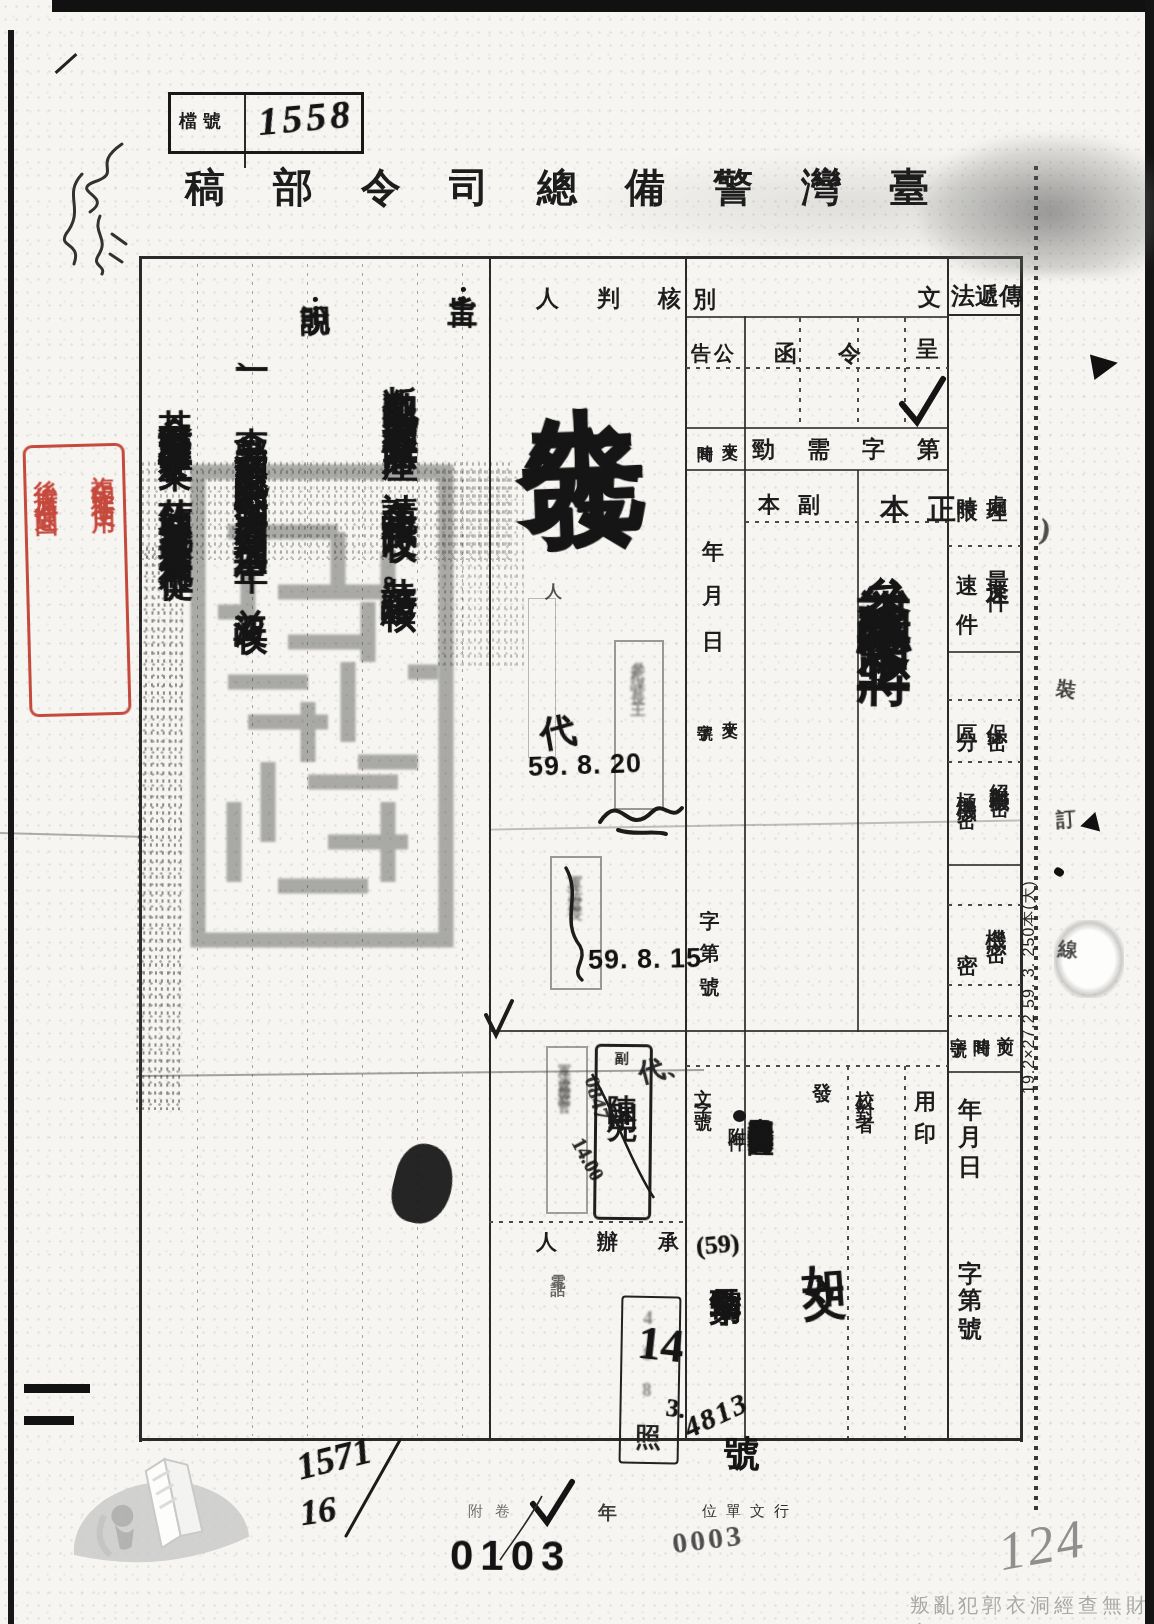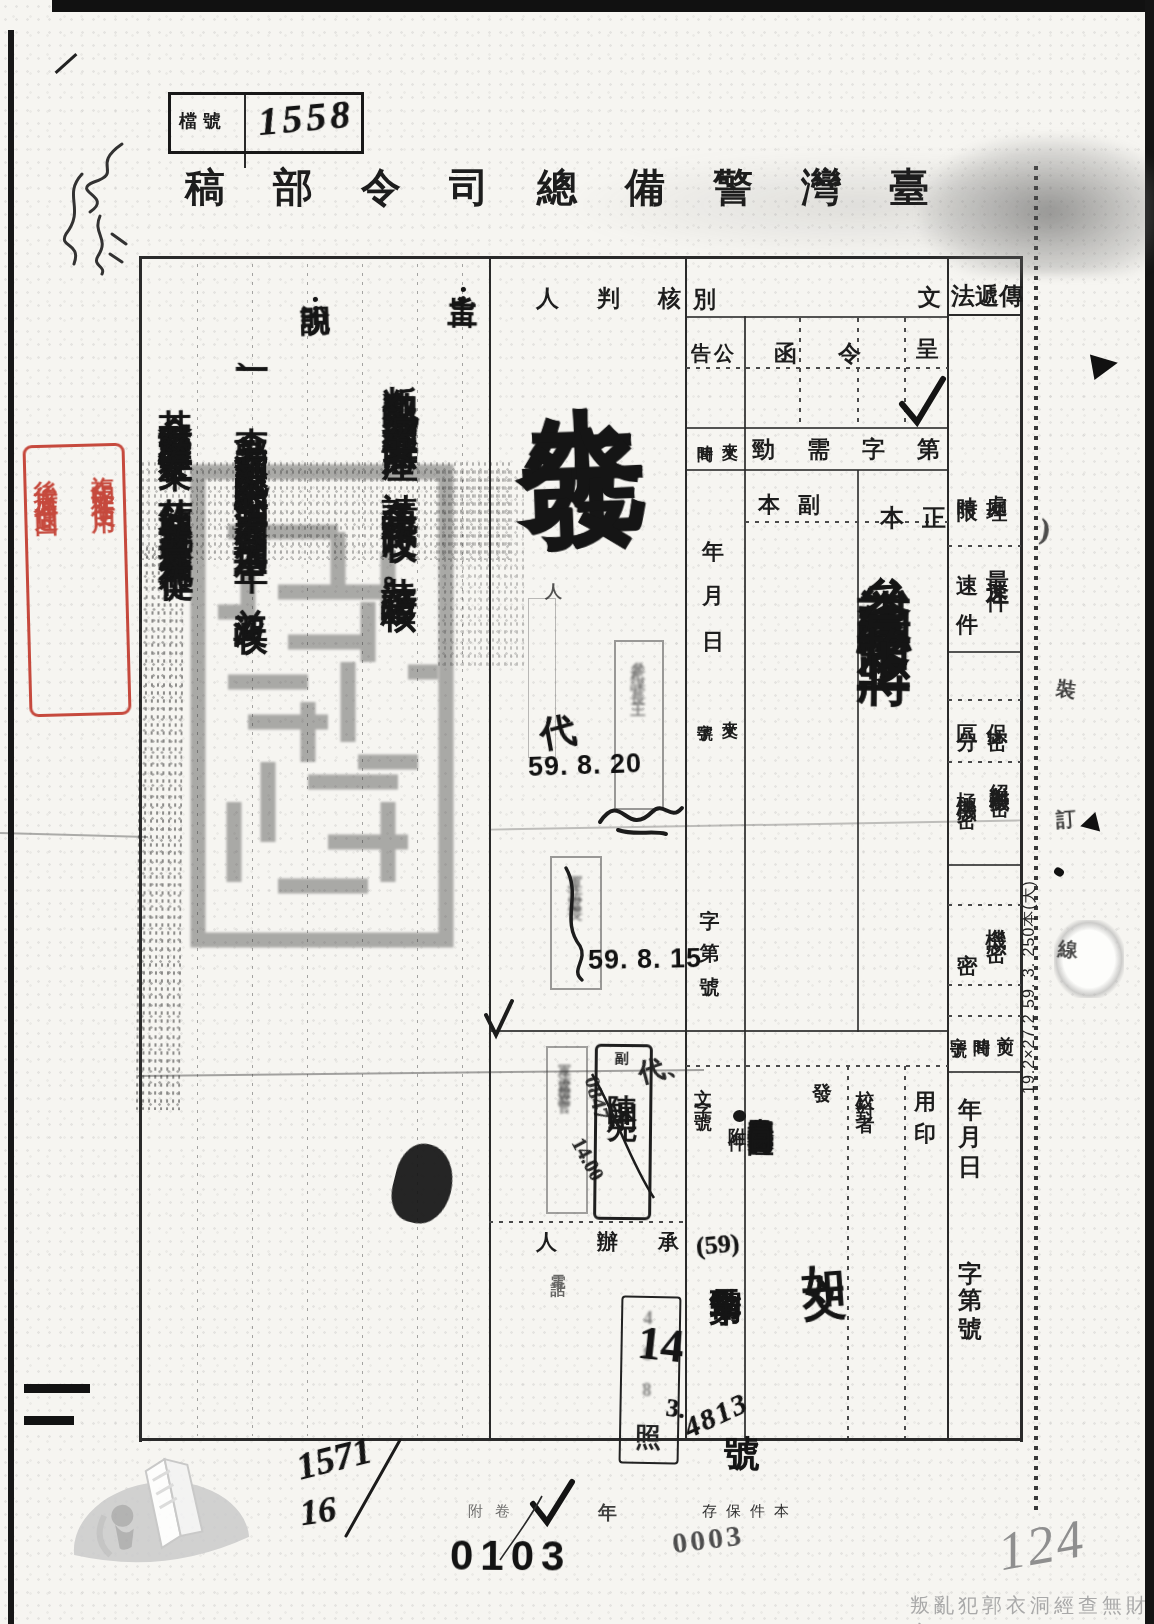--- a/index.html
+++ b/index.html
@@ -123,21 +123,21 @@
   <div class="abs pr" style="left:916px;top:334px;font-size:23px;">呈</div>
   <div class="abs pr" style="left:838px;top:338px;font-size:23px;">令</div>
   <div class="abs pr" style="left:774px;top:338px;font-size:23px;">函</div>
   <div class="abs pr" style="left:691px;top:340px;font-size:20px;letter-spacing:3px;">告公</div>
   <svg class="abs" style="left:896px;top:374px;z-index:3;" width="52" height="54" viewBox="0 0 52 54">
     <path d="M6 30 L21 48 L47 5" fill="none" stroke="#141414" stroke-width="6" stroke-linecap="round"></path>
   </svg>
   <div class="abs pr" style="left:752px;top:434px;font-size:23px;letter-spacing:32px;white-space:nowrap;">勁需字第</div>
   <div class="abs pr v" style="left:722px;top:430px;font-size:16px;letter-spacing:2px;">來文</div>
   <div class="abs pr v" style="left:697px;top:432px;font-size:16px;letter-spacing:2px;">時間</div>
-  <div class="abs pr" style="left:880px;top:490px;font-size:24px;letter-spacing:18px;margin-top:12px;">本正</div>
+  <div class="abs pr" style="left:880px;top:490px;font-size:29px;letter-spacing:18px;">本正</div>
   <div class="abs pr" style="left:758px;top:490px;font-size:22px;letter-spacing:18px;">本副</div>
   <div class="abs hd v" style="left:858px;top:532px;font-size:54px;letter-spacing:13px;transform:rotate(.6deg);">參謀總長賴上將</div>
 
   <div class="abs pr v" style="left:702px;top:522px;font-size:22px;letter-spacing:46px;">年月日</div>
   <div class="abs pr v" style="left:722px;top:708px;font-size:16px;letter-spacing:2px;">來文</div>
   <div class="abs pr v" style="left:697px;top:710px;font-size:16px;letter-spacing:2px;">字號</div>
   <div class="abs pr v" style="left:700px;top:893px;font-size:20px;letter-spacing:34px;">字第號</div>
 
   <div class="abs pr" style="left:536px;top:283px;font-size:23px;letter-spacing:38px;white-space:nowrap;">人判核</div>
   <div class="abs hd v" style="left:512px;top:303px;font-size:128px;letter-spacing:18px;transform:rotate(-2deg);text-shadow:0 0 1px #111,1px 1px 0 #222;">先發</div>
@@ -243,21 +243,21 @@
   <div class="abs hd" style="left:300px;top:1490px;font-size:36px;transform:rotate(-8deg);font-style:italic;">16</div>
   <div class="abs" style="left:468px;top:1502px;font-size:15px;letter-spacing:12px;color:rgba(40,40,40,.65);filter:blur(.7px);z-index:3;">附卷</div>
   <svg class="abs" style="left:528px;top:1478px;z-index:3;" width="48" height="50" viewBox="0 0 48 50">
     <path d="M5 26 L19 44 L44 4" fill="none" stroke="#141414" stroke-width="6" stroke-linecap="round"></path>
   </svg>
   <svg class="abs" style="left:498px;top:1494px;z-index:3;" width="48" height="70" viewBox="0 0 48 70">
     <path d="M44 2 C30 28,14 48,2 66" fill="none" stroke="#2a2a2a" stroke-width="1.6"></path>
   </svg>
   <div class="abs pr" style="left:598px;top:1500px;font-size:19px;opacity:.85;">年</div>
   <div class="abs" style="left:450px;top:1532px;font-size:42px;font-weight:700;letter-spacing:7px;color:#131313;font-family:'Liberation Sans',sans-serif;transform:rotate(.5deg);z-index:3;filter:blur(.25px);">0103</div>
-  <div class="abs" style="left:702px;top:1502px;font-size:15px;letter-spacing:9px;color:#2e2e2e;z-index:3;filter:blur(.3px);">存保件本</div>
+  <div class="abs" style="left:702px;top:1502px;font-size:15px;letter-spacing:9px;color:#2e2e2e;z-index:3;filter:blur(.3px);">位單文行</div>
   <div class="abs hd" style="left:672px;top:1522px;font-size:30px;color:#4e4e4e;transform:rotate(-7deg);text-shadow:none;letter-spacing:3px;">0003</div>
   <div class="abs" style="left:998px;top:1514px;font-size:54px;color:#8f8f8f;transform:rotate(-10deg);font-style:italic;z-index:3;font-family:'Liberation Serif',serif;letter-spacing:2px;">124</div>
   <div class="abs" style="left:910px;top:1592px;font-size:20px;letter-spacing:4px;color:#a9a9a9;z-index:3;">叛亂犯郭衣洞經查無財產</div>
 
   <svg class="abs" style="left:60px;top:1450px;z-index:1;opacity:.85;" width="205" height="155" viewBox="0 0 205 155">
     <g transform="rotate(-6 100 80)">
       <path d="M12 96 A88 64 0 1 1 188 96 Q100 126 12 96 Z" fill="#cbcbcb"></path>
       <path d="M46 60 q-14 22 2 40" fill="none" stroke="#bdbdbd" stroke-width="6"></path>
       <path d="M92 20 L112 10 L120 88 L100 98 Z" fill="#ffffff" stroke="#c2c2c2" stroke-width="2"></path>
       <path d="M112 10 L134 18 L142 86 L120 88 Z" fill="#f3f3f3" stroke="#c2c2c2" stroke-width="2"></path>

